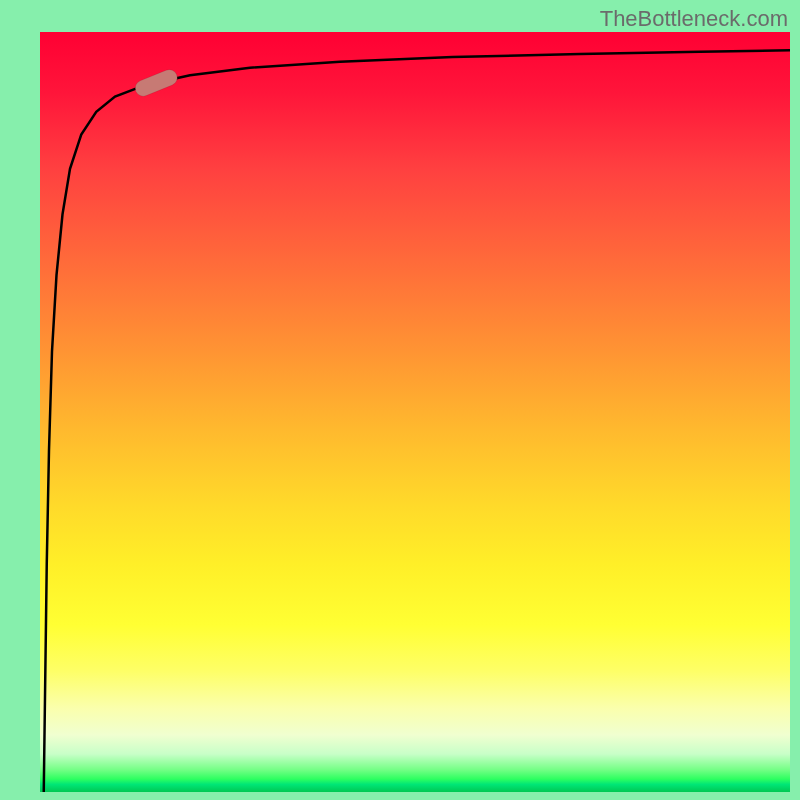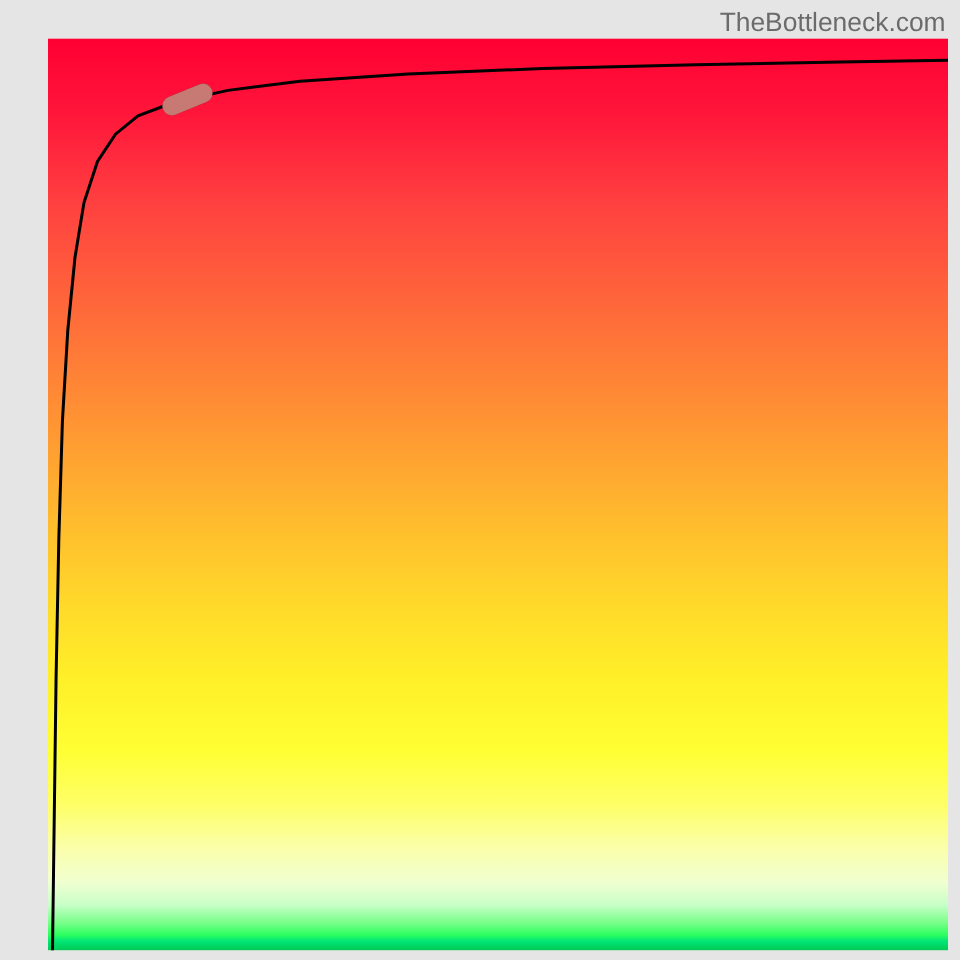--- a/index.html
+++ b/index.html
@@ -8,21 +8,21 @@
     width: 800px;
     height: 800px;
     background: #000;
     overflow: hidden;
     font-family: Arial, Helvetica, sans-serif;
   }
   .frame {
     position: relative;
     width: 800px;
     height: 800px;
-    background: #e5e5e5;
+    background: #86efac;
   }
   .watermark {
     position: absolute;
     top: 6px;
     right: 12px;
     color: #6b6b6b;
     font-size: 22px;
     letter-spacing: 0px;
     font-weight: 400;
     z-index: 5;

